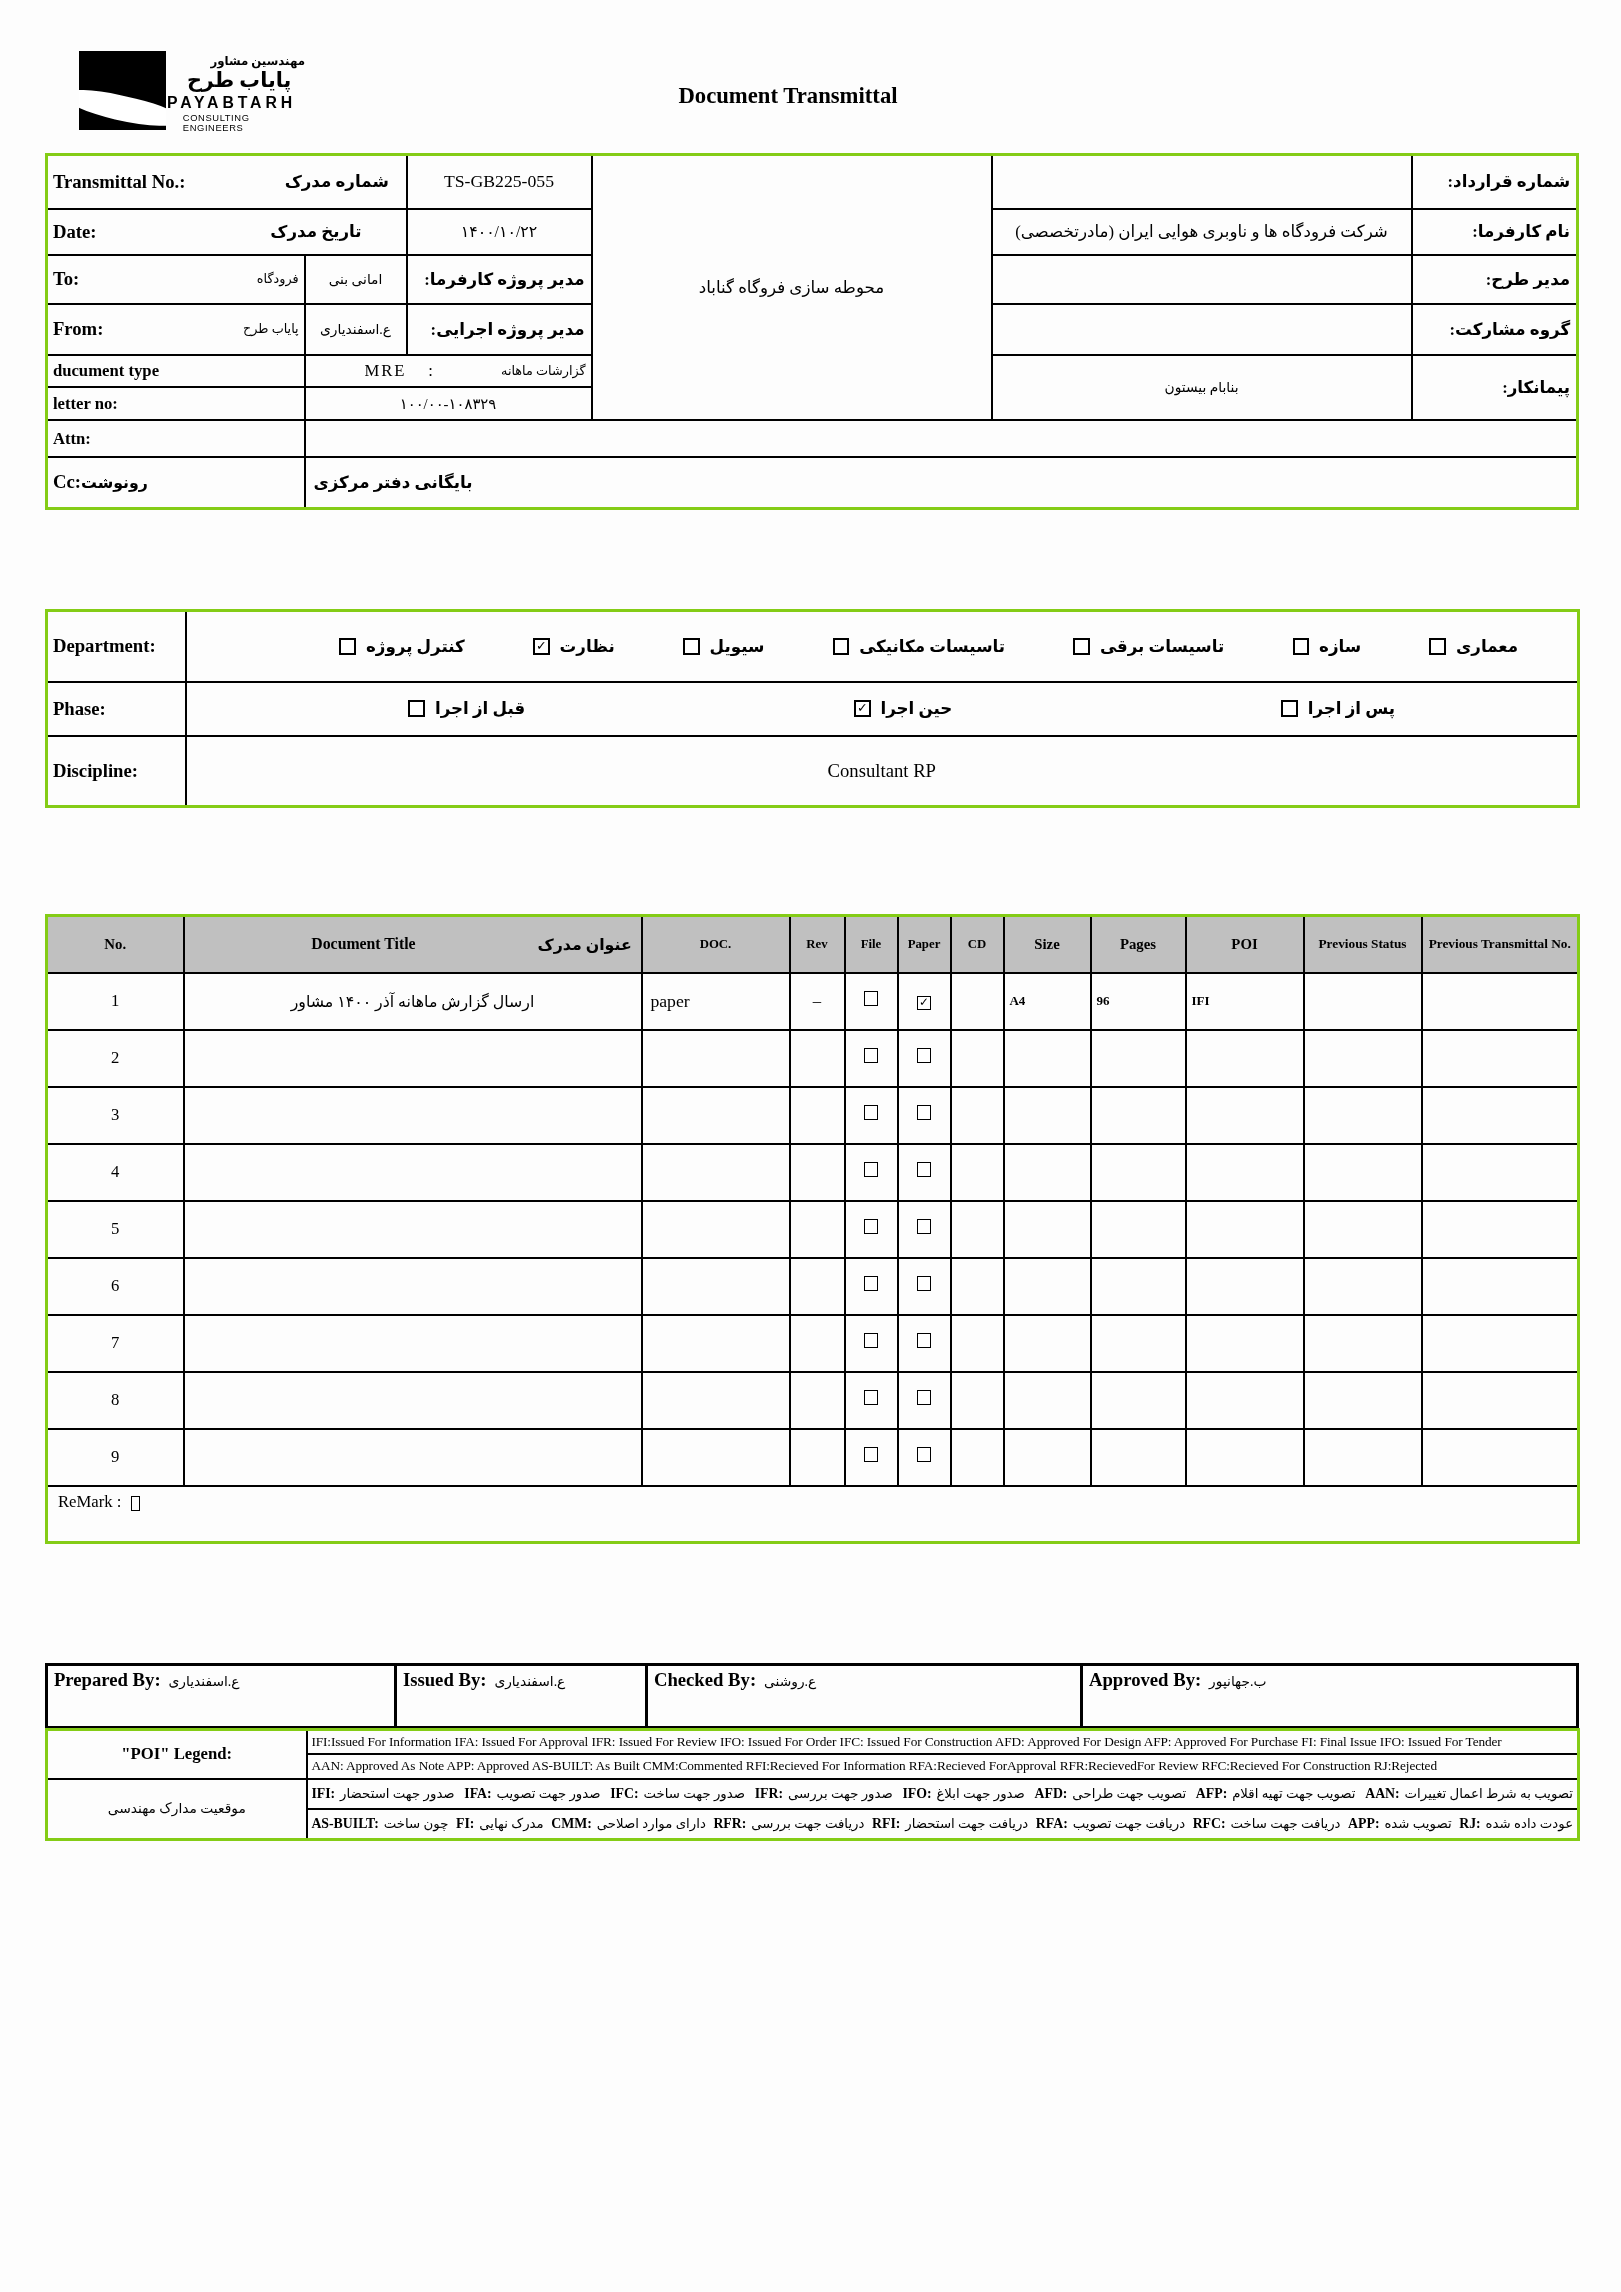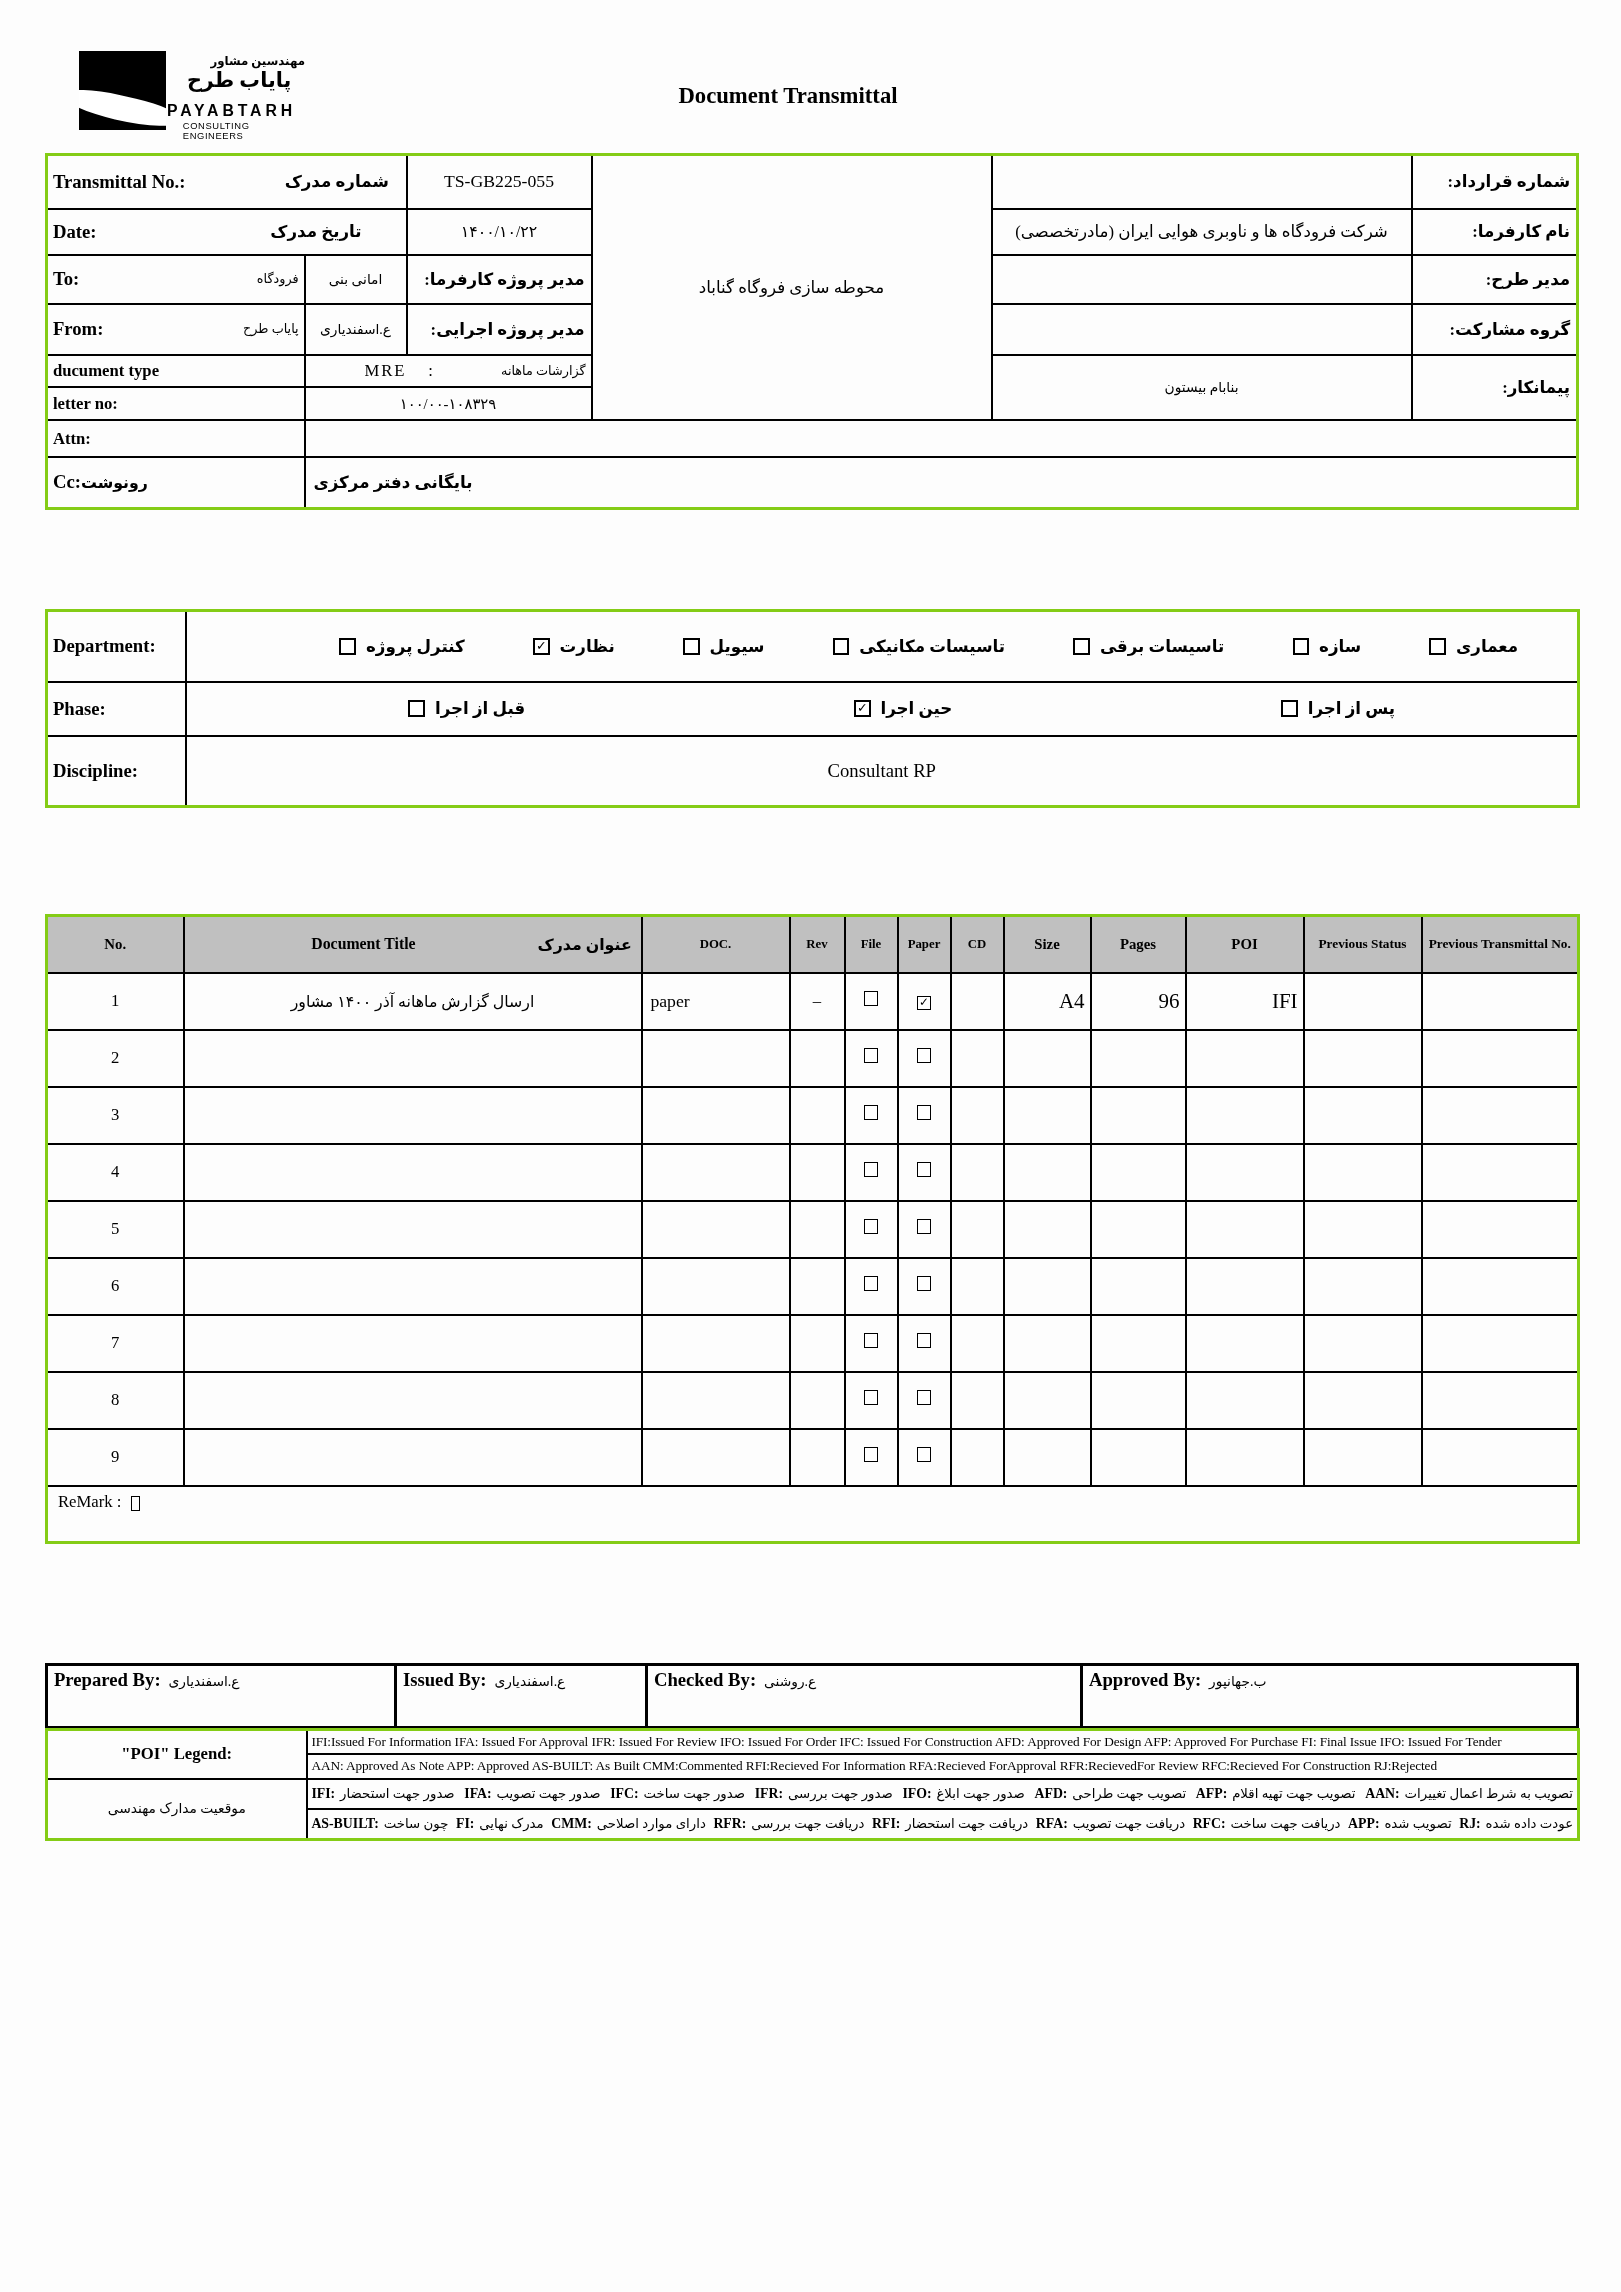--- a/index.html
+++ b/index.html
@@ -17,21 +17,21 @@
   .small-fa { font-size:12.8px; }
   .split { display:flex; justify-content:space-between; align-items:center; }
 
   
   .logo-square { position:absolute; left:79px; top:51px; width:87px; height:79px; background:#000; overflow:hidden; }
   .swoosh { position:absolute; left:-13.8px; top:45px; width:116px; height:24.6px; background:#fff;
             border-radius:50% 45% 60% 50%; transform:rotate(13deg); }
   .brand-text { position:absolute; left:167px; top:55px; width:138px; line-height:1.15; }
   .brand-fa-small { text-align:right; font-size:11.8px; font-weight:bold; }
   .brand-fa-large { text-align:right; padding-right:13.8px; font-size:20.7px; font-weight:bold; }
-  .brand-en { font-family:"Liberation Sans",sans-serif; font-weight:bold; font-size:15.8px; letter-spacing:3.9px; margin-top:10px; }
+  .brand-en { font-family:"Liberation Sans",sans-serif; font-weight:bold; font-size:15.8px; letter-spacing:3.9px; margin-top:2px; }
   .brand-tag { font-family:"Liberation Sans",sans-serif; font-size:9.4px; letter-spacing:0.6px; padding-left:15.8px; }
   .doc-title { position:absolute; top:83px; left:0; width:1576px; text-align:center; font-size:22.7px; font-weight:bold; }
 
   
   .hdr-table { top:153px; width:1532px; }
   .hdr-table td { font-size:16.7px; }
   .project-cell { text-align:center; font-size:14.8px; }
   .r1 td{height:54px} .r2 td{height:46px} .r3 td{height:49px} .r4 td{height:51px}
   .r5 td{height:32.5px} .r6 td{height:33px} .r7 td{height:37px} .r8 td{height:51px}
   .mre-cell { display:flex; align-items:center; font-size:16.7px; }
@@ -60,21 +60,21 @@
   .doc-table .th { background:#c0c0c0; font-weight:bold; text-align:center; font-size:14.8px; }
   .doc-table .th.sm { font-size:12.8px; }
   .doc-table .th.two-line { font-size:13.3px; line-height:1.2; }
   .title-head { display:flex; align-items:center; }
   .title-head .en { flex:1; text-align:center; font-size:15.8px; }
   .title-head .fa-h { direction:rtl; font-size:15.8px; padding-right:3.9px; }
   .num { text-align:center; font-size:16.7px; }
   .title-val { direction:rtl; text-align:center; font-size:15.8px; }
   .doc-val { font-size:17.7px; padding-left:7.9px; }
   .cb-cell { text-align:center; }
-  .bold-val { text-align:right; font-weight:normal; font-size:21px; }
+  .bold-val { text-align:left; font-weight:bold; font-size:13px; }
   .remark-cell { height:112px; vertical-align:top; padding:5.9px 9.9px; font-size:16.7px; }
   .tofu { display:inline-block; width:8.9px; height:14.8px; border:1.5px solid #000; margin-left:9.9px; vertical-align:middle; }
 
   
   .sig-table { top:1663px; width:1532px; }
   .sig-table td { height:63px; vertical-align:top; padding:3px 5.9px; border-width:3px; }
   .sig-label { font-weight:bold; font-size:18.7px; }
   .sig-name { font-size:13.8px; margin-left:7.9px; direction:rtl; unicode-bidi:embed; }
 
   

